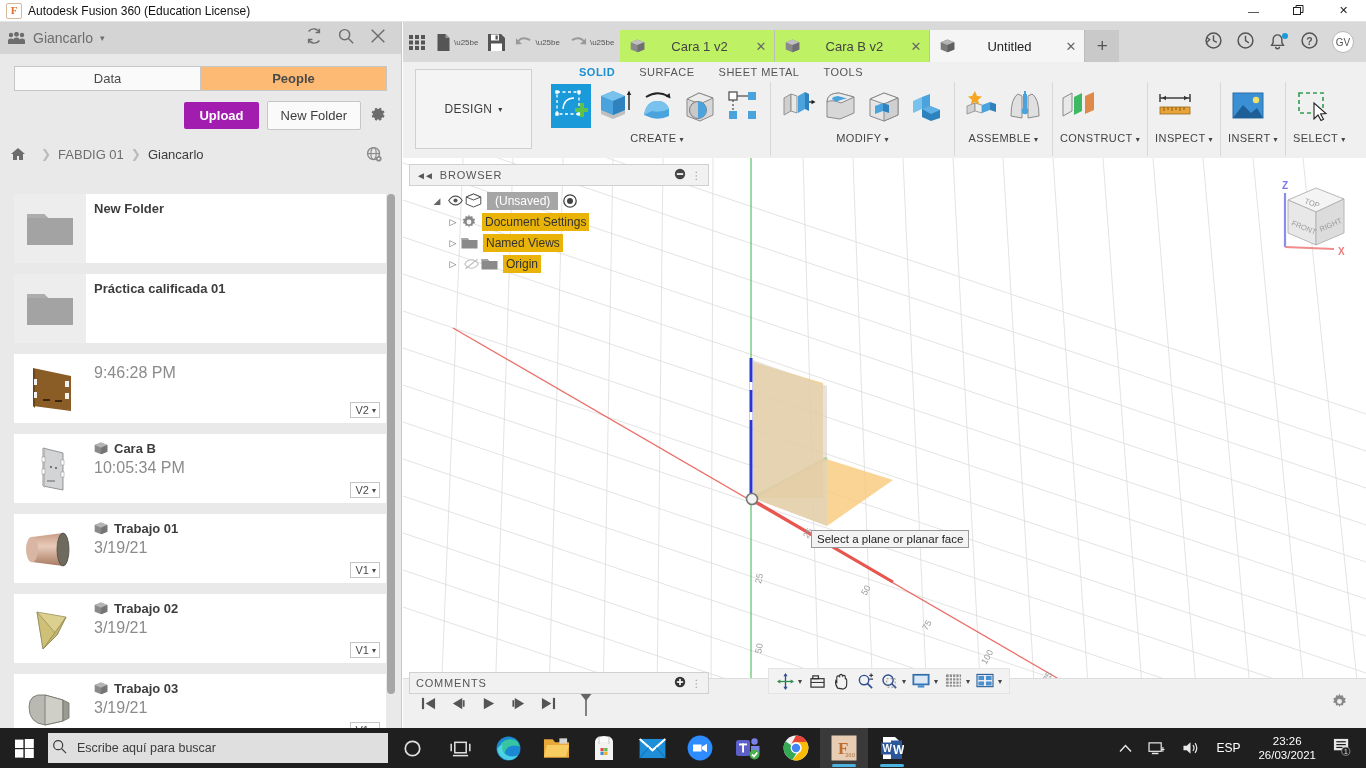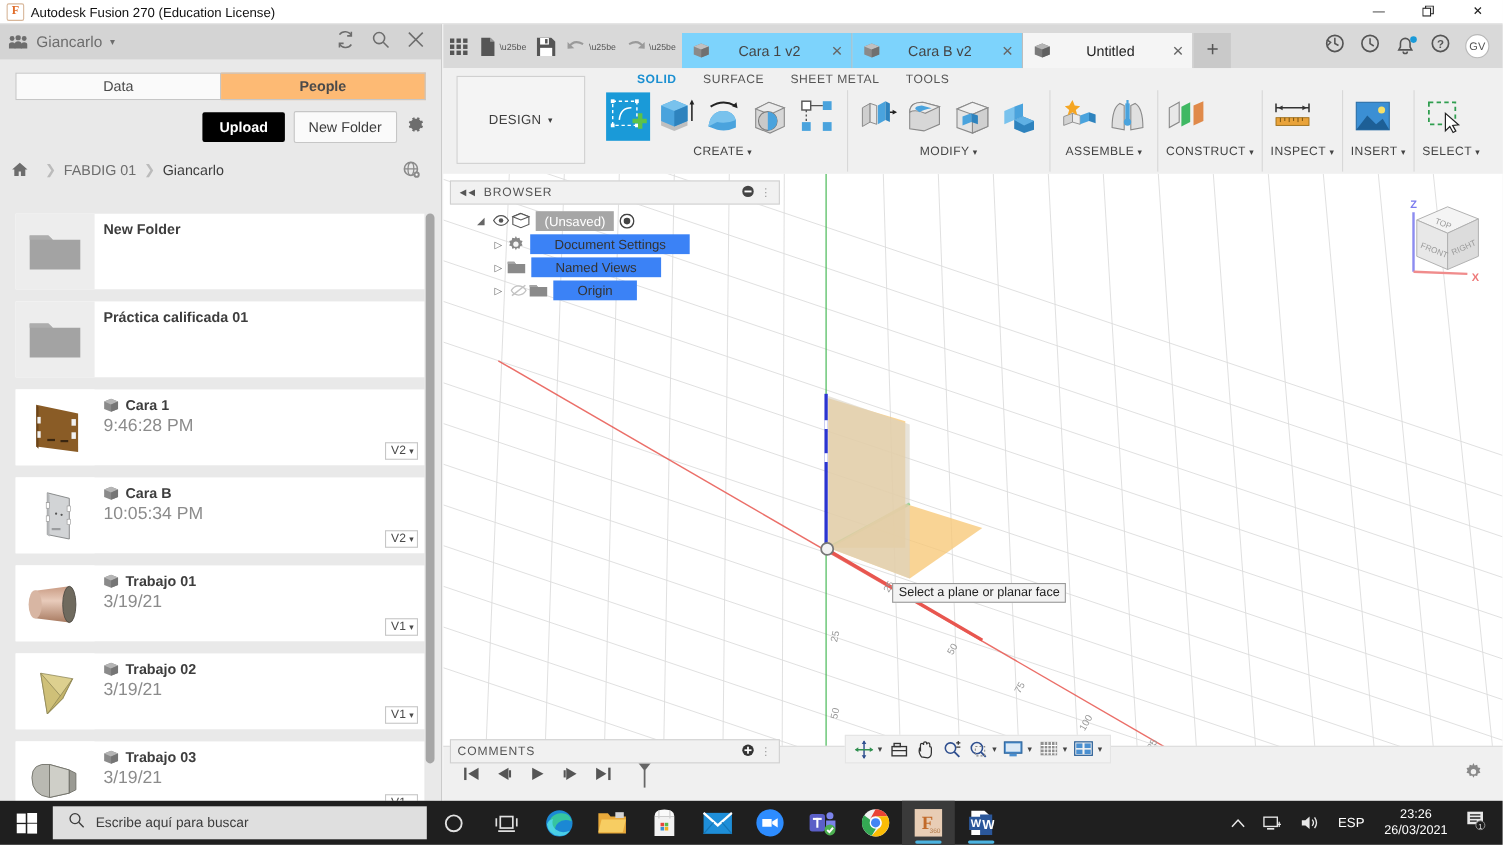--- a/index.html
+++ b/index.html
@@ -51,21 +51,21 @@
     font-size: 13px; color: #4a4a4a; border: 1px solid #c6c6c6;
   }
   .dp-tab.active { background: #fafafa; }
   .dp-tab.inactive { background: #fdba74; border-left: none; font-weight: bold; }
 
   #dp-actions {
     display: flex; align-items: center; justify-content: flex-end;
     margin: 10px 14px 0 0; gap: 8px;
   }
   #btn-upload {
-    background: #000000; color: #fff; font-size: 13px; font-weight: bold;
+    background: #a21caf; color: #fff; font-size: 13px; font-weight: bold;
     border: none; padding: 6px 15px; border-radius: 2px; cursor: pointer;
   }
   #btn-newfolder {
     background: #fafafa; color: #3d3d3d; font-size: 13px;
     border: 1px solid #c6c6c6; padding: 6px 13px; border-radius: 2px; cursor: pointer;
   }
 
   #dp-breadcrumb {
     display: flex; align-items: center; margin: 14px 14px 0 10px;
     font-size: 13px; color: #6d6d6d; height: 20px;
@@ -115,21 +115,21 @@
 
   
   #tabrow {
     height: 40px; background: #d9d9d9; display: flex; align-items: flex-end;
   }
   #qat { display: flex; align-items: center; height: 40px; padding: 0 6px; gap: 10px; }
   .qat-btn { display: flex; align-items: center; cursor: pointer; }
   .qat-caret { font-size: 8px; color: #555; margin-left: 3px; }
   .doc-tab {
     height: 32px; min-width: 155px; display: flex; align-items: center;
-    padding: 0 8px 0 10px; background: #7dd3fc; border-right: 1px solid #bdbdbd;
+    padding: 0 8px 0 10px; background: #bef264; border-right: 1px solid #bdbdbd;
     font-size: 13px; color: #444; position: relative;
   }
   .doc-tab.active { background: #f5f5f5; color: #222; margin-top: 40px; }
   .doc-tab .tabicon { margin-right: 7px; display: flex; }
   .doc-tab .tabtitle { flex: 1; text-align: center; }
   .doc-tab .tabclose { margin-left: 9px; color: #666; font-size: 13px; cursor: pointer; }
   #tab-add {
     width: 34px; height: 32px; display: flex; align-items: center;
     justify-content: center; background: #c9c9c9; color: #555; font-size: 19px;
   }
@@ -185,21 +185,21 @@
     height: 22px; background: #f1f1f1; border: 1px solid #d0d0d0;
     display: flex; align-items: center; padding: 0 6px;
     color: #555; letter-spacing: .8px; font-size: 11px;
   }
   #browser-head .collapse { color: #555; margin-right: 8px; font-size: 10px; letter-spacing:-2px;}
   #browser-head .right { margin-left: auto; display: flex; align-items: center; gap: 5px; }
   #browser-tree { padding-top: 4px; }
   .tnode { display: flex; align-items: center; height: 21px; font-size: 12px; color: #333; }
   .tnode .arrow { width: 16px; text-align: center; font-size: 9px; color: #666; }
   .tnode .eye { width: 20px; display: flex; justify-content: center; }
-  .tnode .tlabel { background: #3b82f6; padding: 2px 22px; color: #333; }
+  .tnode .tlabel { background: #eab308; padding: 2px 3px; color: #333; }
   .tnode.root .tlabel { background: #a6a6a6; color: #fff; font-weight: normal; padding: 2px 8px;}
   .tnode .ticon { margin-right: 5px; display: flex; }
 
   #tooltip {
     position: absolute; left: 408px; top: 372px; background: #f3f3f3;
     border: 1px solid #999; font-size: 11.5px; color: #222;
     padding: 2px 5px; z-index: 8;
   }
 
   #viewcube { position: absolute; right: 12px; top: 5px; z-index: 6; }
@@ -230,21 +230,21 @@
   #tl-gear { margin-left: auto; padding-right: 8px; }
 
   
   #taskbar {
     position: absolute; bottom: 0; left: 0; width: 1366px; height: 40px;
     background: #1f1f1f; display: flex; align-items: center;
   }
   #start-btn { width: 48px; height: 40px; display: flex; align-items: center; justify-content: center; }
   #tb-search {
     width: 340px; height: 30px; background: #dfdfdf; display: flex;
-    align-items: center; padding: 0 14px; gap: 10px;
+    align-items: center; padding: 0 4px; gap: 10px;
   }
   #tb-search-text { font-size: 12.5px; color: #3c3c3c; }
   .tb-icon {
     width: 48px; height: 40px; display: flex; align-items: center;
     justify-content: center; position: relative;
   }
   .tb-icon.active-app { background: #3a3a3a; }
   .tb-icon .runbar {
     position: absolute; bottom: 1px; left: 12px; width: 24px; height: 3px;
     background: #4cb3e0; border-radius: 2px;
@@ -259,21 +259,21 @@
     font-size: 11.5px; color: #fff; line-height: 14px; padding: 0 10px;
   }
   #tray-lang { font-size: 12px; color: #fff; padding: 0 8px; }
   #tray-notif { padding: 0 10px 0 6px; position: relative; }
 </style>
 </head>
 <body>
 
 <div id="titlebar">
   <div id="app-icon">F</div>
-  <div id="app-title">Autodesk Fusion 270 (Education License)</div>
+  <div id="app-title">Autodesk Fusion 360 (Education License)</div>
   <div id="win-ctrl">
     <div class="wbtn">—</div>
     <div class="wbtn">
       <svg width="11" height="11" viewBox="0 0 11 11">
           <rect x="0.5" y="2.5" width="7" height="7" fill="none" stroke="#222"></rect>
           <path d="M3 2.5V0.5h7v7H8" fill="none" stroke="#222"></path>
         </svg>
     </div>
     <div class="wbtn">✕</div>
   </div>
@@ -390,30 +390,20 @@
           <polygon points="12,9 14,11 14,49 12,47" fill="#6b4419"></polygon>
           <rect x="44" y="22" width="4" height="6" fill="#f2f2f2"></rect>
           <rect x="44" y="34" width="4" height="6" fill="#f2f2f2"></rect>
           <rect x="13" y="20" width="3" height="6" fill="#f2f2f2"></rect>
           <rect x="13" y="33" width="3" height="6" fill="#f2f2f2"></rect>
           <rect x="22" y="40" width="7" height="2" fill="#3a2610"></rect>
           <rect x="34" y="41" width="7" height="2" fill="#3a2610"></rect>
         </svg>
       </div>
       <div class="dp-body">
-        <div class="dp-name">
-          <span class="fileicon">
-            <svg width="14" height="13" viewBox="0 0 15 14">
-                <polygon points="7.5,0.5 14.3,3.3 14.3,10.5 7.5,13.3 0.7,10.5 0.7,3.3" fill="#8a8a8a"></polygon>
-                <polygon points="7.5,0.5 14.3,3.3 7.5,6.1 0.7,3.3" fill="#b5b5b5"></polygon>
-                <polygon points="7.5,6.1 14.3,3.3 14.3,10.5 7.5,13.3" fill="#757575"></polygon>
-              </svg>
-          </span>
-          <span>Cara 1</span>
-        </div>
         <div class="dp-date">9:46:28 PM</div>
         <div class="dp-ver">
           <span>V2</span>
             <span class="vcaret">▾</span>
         </div>
       </div>
     </div>
 
     <div class="dp-item file">
       <div class="dp-thumb">

